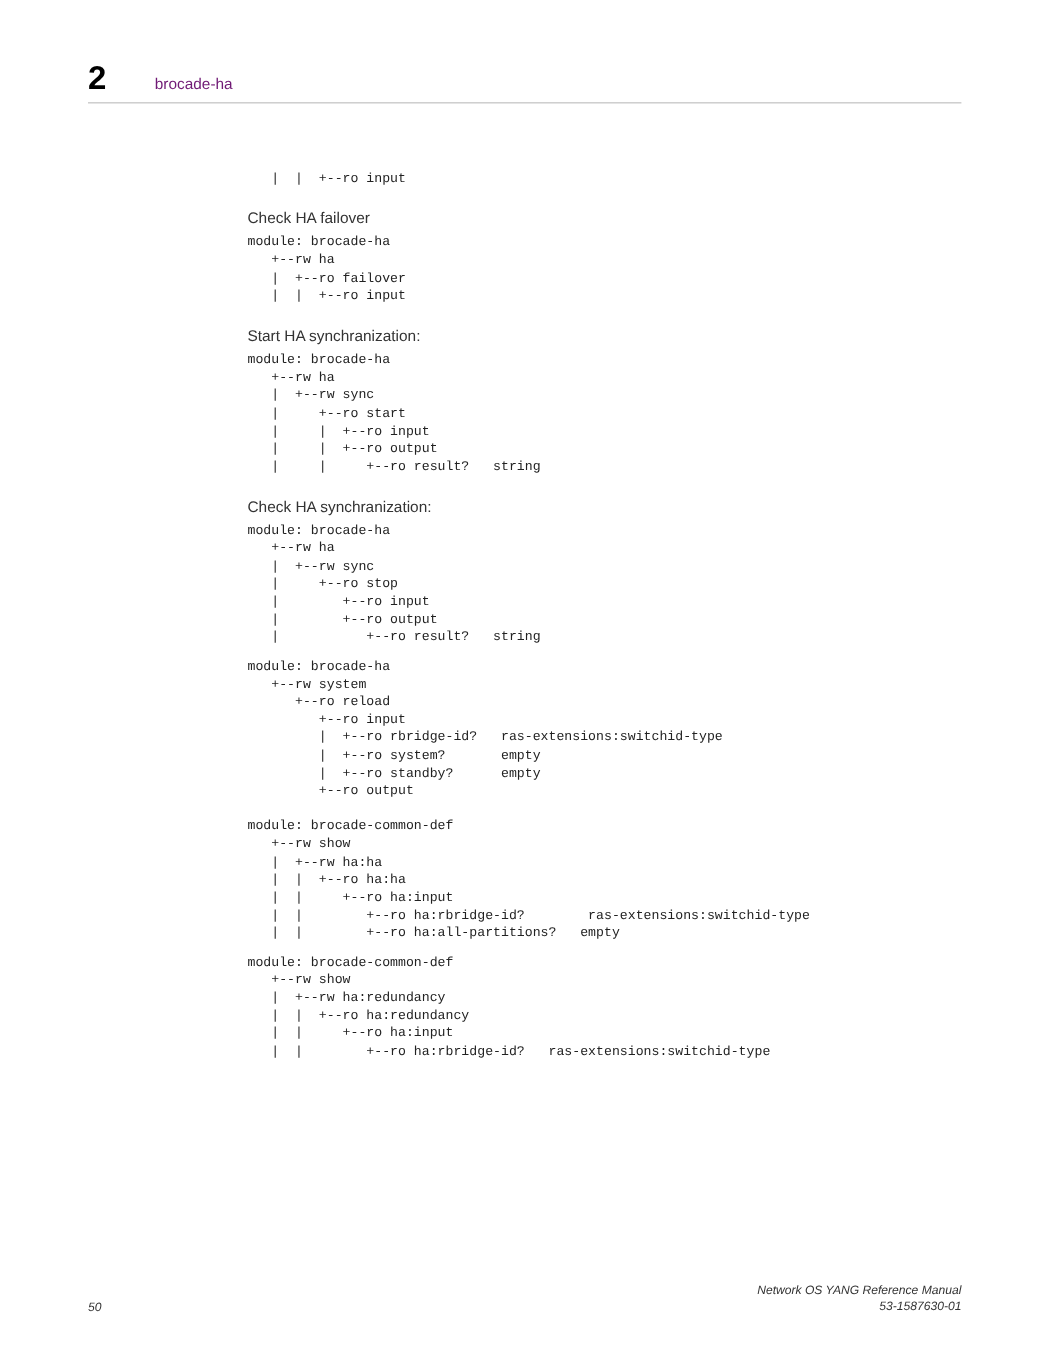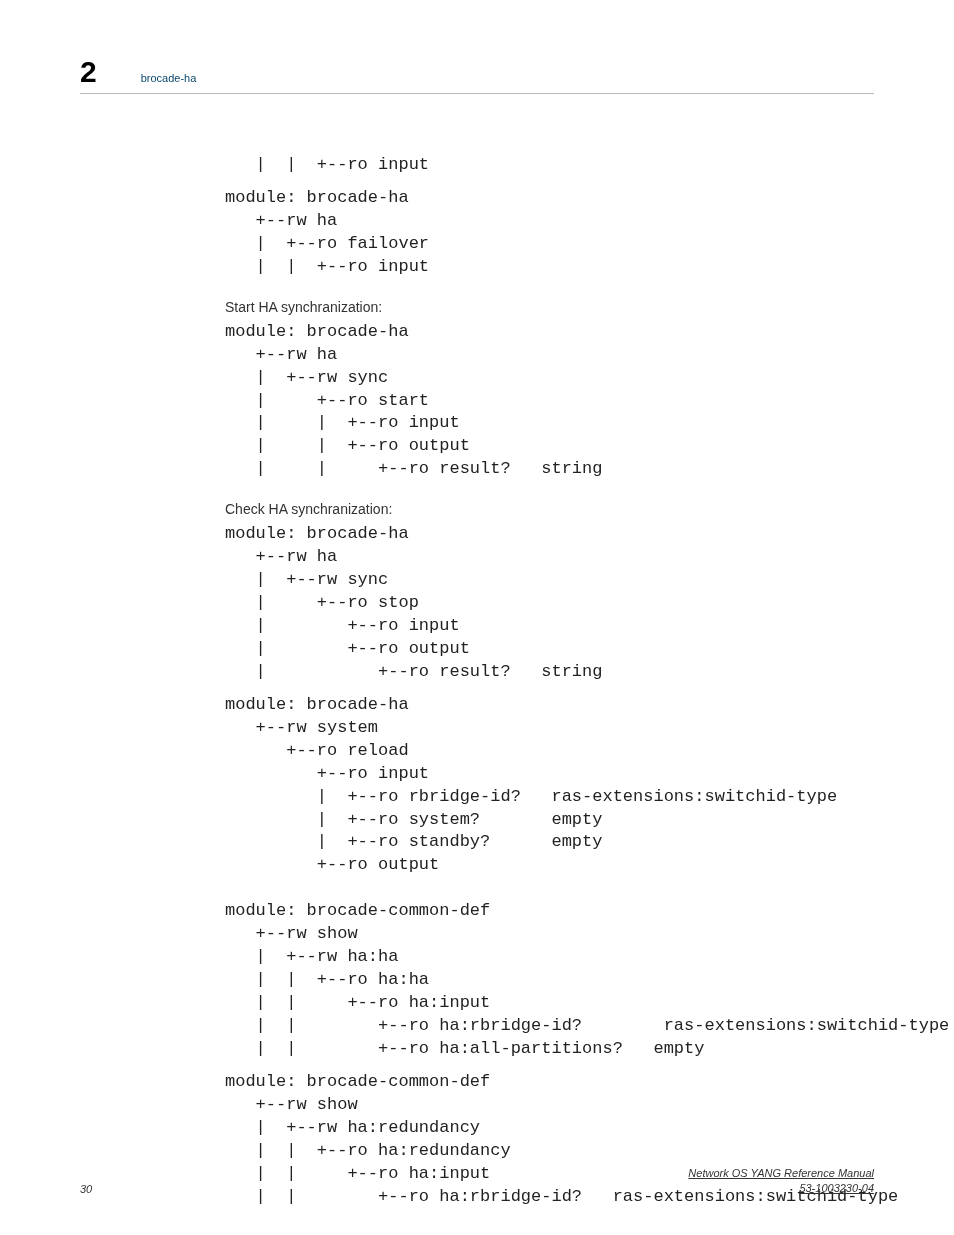--- a/index.html
+++ b/index.html
@@ -28,74 +28,74 @@
     border-bottom: 1px solid #bbb;
     padding-bottom: 4px;
     margin-bottom: 60px;
   }
   .chapter-number {
     font-size: 30px;
     font-weight: 700;
     font-family: Arial, sans-serif;
   }
   .chapter-title {
-    font-size: 11px;
-    color: #0c4a6e;
+    font-size: 14px;
+    color: #701a75;
     padding-left: 28px;
   }
   .content {
     margin-left: 145px;
   }
   .subheading {
     font-size: 14px;
     font-weight: 400;
     color: #333;
     margin: 20px 0 6px 0;
     font-family: "Helvetica Neue", Arial, sans-serif;
   }
   pre {
     font-family: "Courier New", Courier, monospace;
-    font-size: 17px;
+    font-size: 12px;
     line-height: 1.35;
     margin: 4px 0 10px 0;
     white-space: pre;
     color: #222;
   }
   .footer {
     position: absolute;
     bottom: 40px;
     left: 80px;
     right: 80px;
     display: flex;
     justify-content: space-between;
     align-items: flex-end;
     font-size: 11px;
     color: #333;
     font-style: italic;
   }
   .footer-right {
     text-align: right;
     line-height: 1.3;
-    text-decoration: underline;
   }
 </style>
 </head>
 <body>
 
 <div class="page">
 
   <div class="chapter-header">
     <span class="chapter-number">2</span>
     <span class="chapter-title">brocade-ha</span>
   </div>
 
   <div class="content">
 
     <pre>   |  |  +--ro input</pre>
 
+    <div class="subheading">Check HA failover</div>
     <pre>module: brocade-ha
    +--rw ha
    |  +--ro failover
    |  |  +--ro input</pre>
 
     <div class="subheading">Start HA synchranization:</div>
     <pre>module: brocade-ha
    +--rw ha
    |  +--rw sync
    |     +--ro start
@@ -132,20 +132,20 @@
     <pre>module: brocade-common-def
    +--rw show
    |  +--rw ha:redundancy
    |  |  +--ro ha:redundancy
    |  |     +--ro ha:input
    |  |        +--ro ha:rbridge-id?   ras-extensions:switchid-type</pre>
 
   </div>
 
   <div class="footer">
-    <span>30</span>
+    <span>50</span>
     <span class="footer-right">
       <span>Network OS YANG Reference Manual</span><br>
-      <span>53-1003230-04</span>
+      <span>53-1587630-01</span>
     </span>
   </div>
 
 </div>
 
 </body></html>

